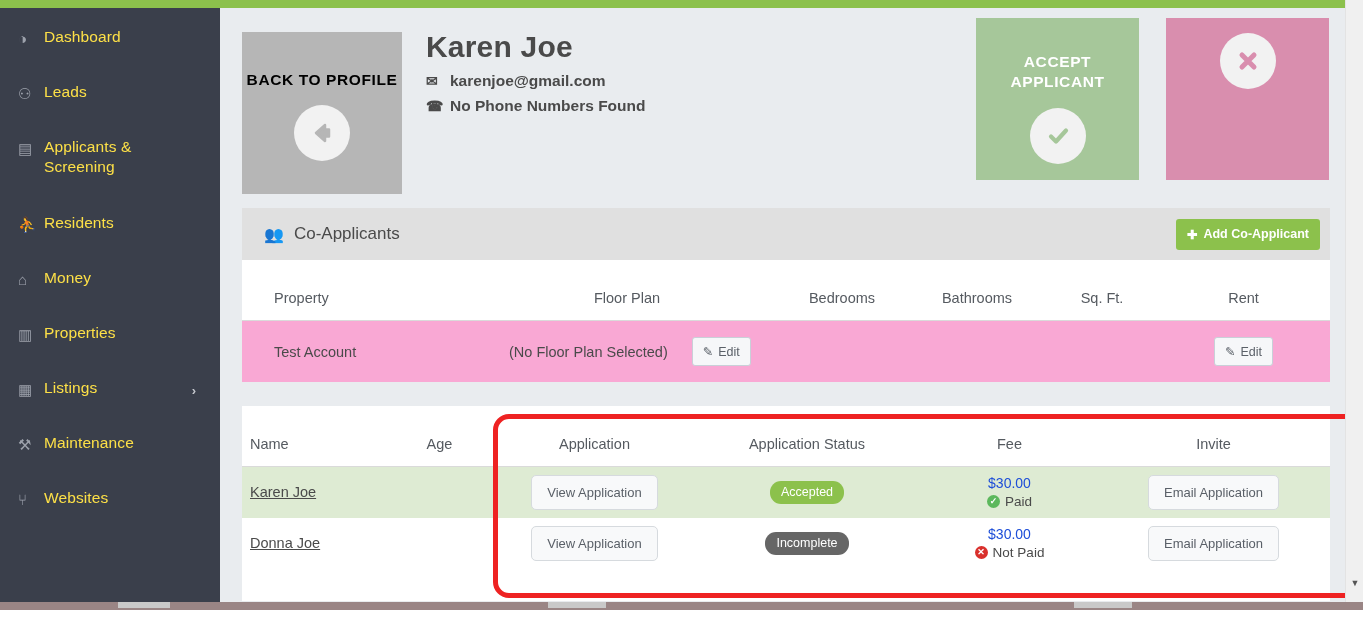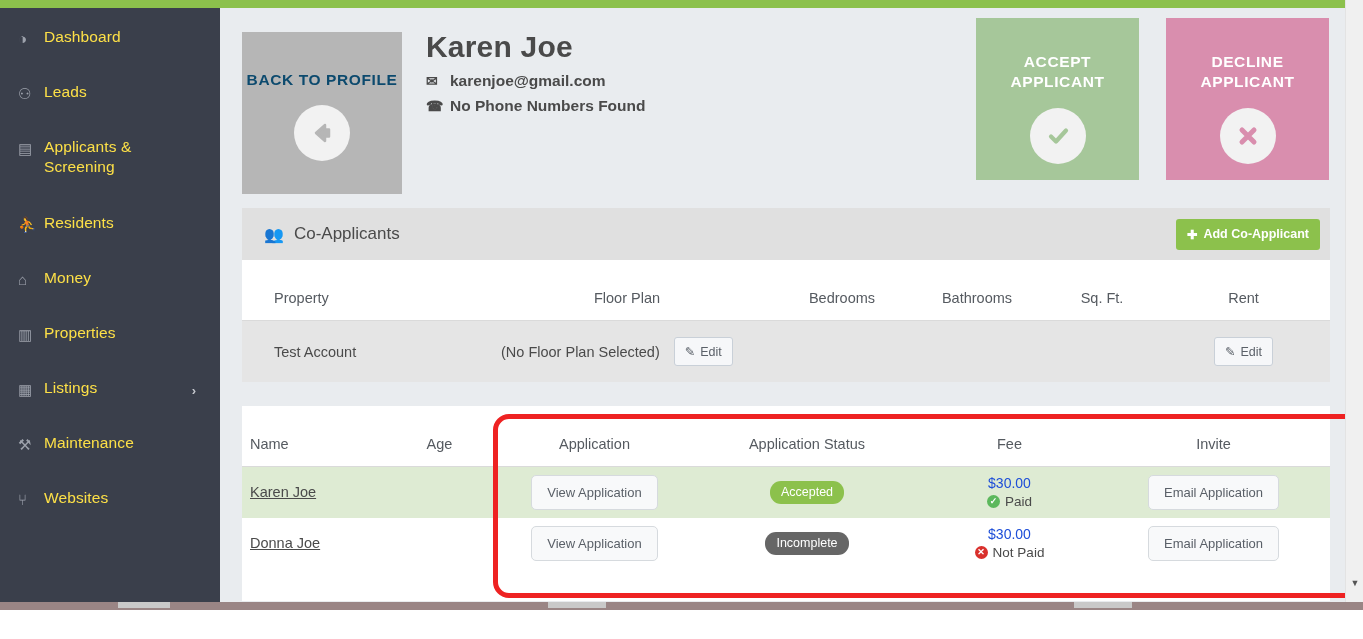--- a/index.html
+++ b/index.html
@@ -68,21 +68,21 @@
     width: 1117px; height: 594px;
     background: #E9ECEF;
   }
 
   
   .hdr { position: relative; height: 192px; }
   .back-tile {
     position: absolute; left: 14px; top: 24px;
     width: 160px; height: 162px;
     background: #B6B6B6;
-    color: #0c4a6e;
+    color: #000000;
     text-align: center;
     cursor: pointer;
   }
   .back-tile .btxt {
     font-size: 15.5px; font-weight: bold;
     letter-spacing: .6px; line-height: 1.32;
     padding-top: 38px;
   }
   .circ {
     width: 56px; height: 56px; border-radius: 50%;
@@ -140,32 +140,32 @@
 
   
   .ptable { width: 100%; border-collapse: collapse; }
   .ptable th {
     font-size: 14.5px; font-weight: normal; color: #555a60;
     padding: 30px 0 14px 0; text-align: center;
     border-bottom: 1px solid #DADADA;
   }
   .ptable td {
     font-size: 14.5px; color: #4A4A4A;
-    padding: 16px 0; text-align: center;
-    height: 50px; background: #e5e5e5;
+    padding: 16px 8px; text-align: center;
+    height: 50px; background: #f9a8d4;
   }
   .ptable th.l, .ptable td.l { text-align: left; padding-left: 32px; }
   .btn-edit {
     background: #F6F7F9; border: 1px solid #C9D0D8;
     border-radius: 3px; color: #5A6068;
     font-size: 12.5px; padding: 6px 10px; cursor: pointer;
     display: inline-flex; align-items: center; gap: 5px;
     font-family: "Liberation Sans", sans-serif;
   }
-  .fp-cell { display: flex; align-items: center; gap: 14px; justify-content: flex-start; padding-left: 24px;}
+  .fp-cell { display: flex; align-items: center; gap: 24px; justify-content: flex-start; padding-left: 24px;}
 
   
   .atable-wrap {
     position: absolute; left: 14px; top: 398px;
     width: 1088px; height: 195px; background: #ffffff;
   }
   .atable { width: 100%; border-collapse: collapse; }
   .atable th {
     font-size: 14.5px; font-weight: normal; color: #555a60;
     padding: 30px 0 14px 0; text-align: center;
@@ -320,21 +320,20 @@
       <div class="act act-accept">
         <div class="atxt">ACCEPT APPLICANT</div>
         <div class="circ">
           <svg width="34" height="34" viewBox="0 0 34 34" aria-hidden="true">
             <path d="M10 17.5 L15 22.5 L25 11.5" fill="none" stroke="#A6C79A" stroke-width="4.2" stroke-linecap="round" stroke-linejoin="round"></path>
           </svg>
         </div>
       </div>
 
       <div class="act act-decline">
-        <div class="atxt">DECLINE APPLICANT</div>
         <div class="circ">
           <svg width="34" height="34" viewBox="0 0 34 34" aria-hidden="true">
             <path d="M11 11 L23 23 M23 11 L11 23" fill="none" stroke="#D98EAE" stroke-width="5" stroke-linecap="round"></path>
           </svg>
         </div>
       </div>
     </div>
 
     <div class="panel">
       <div class="panel-head">

